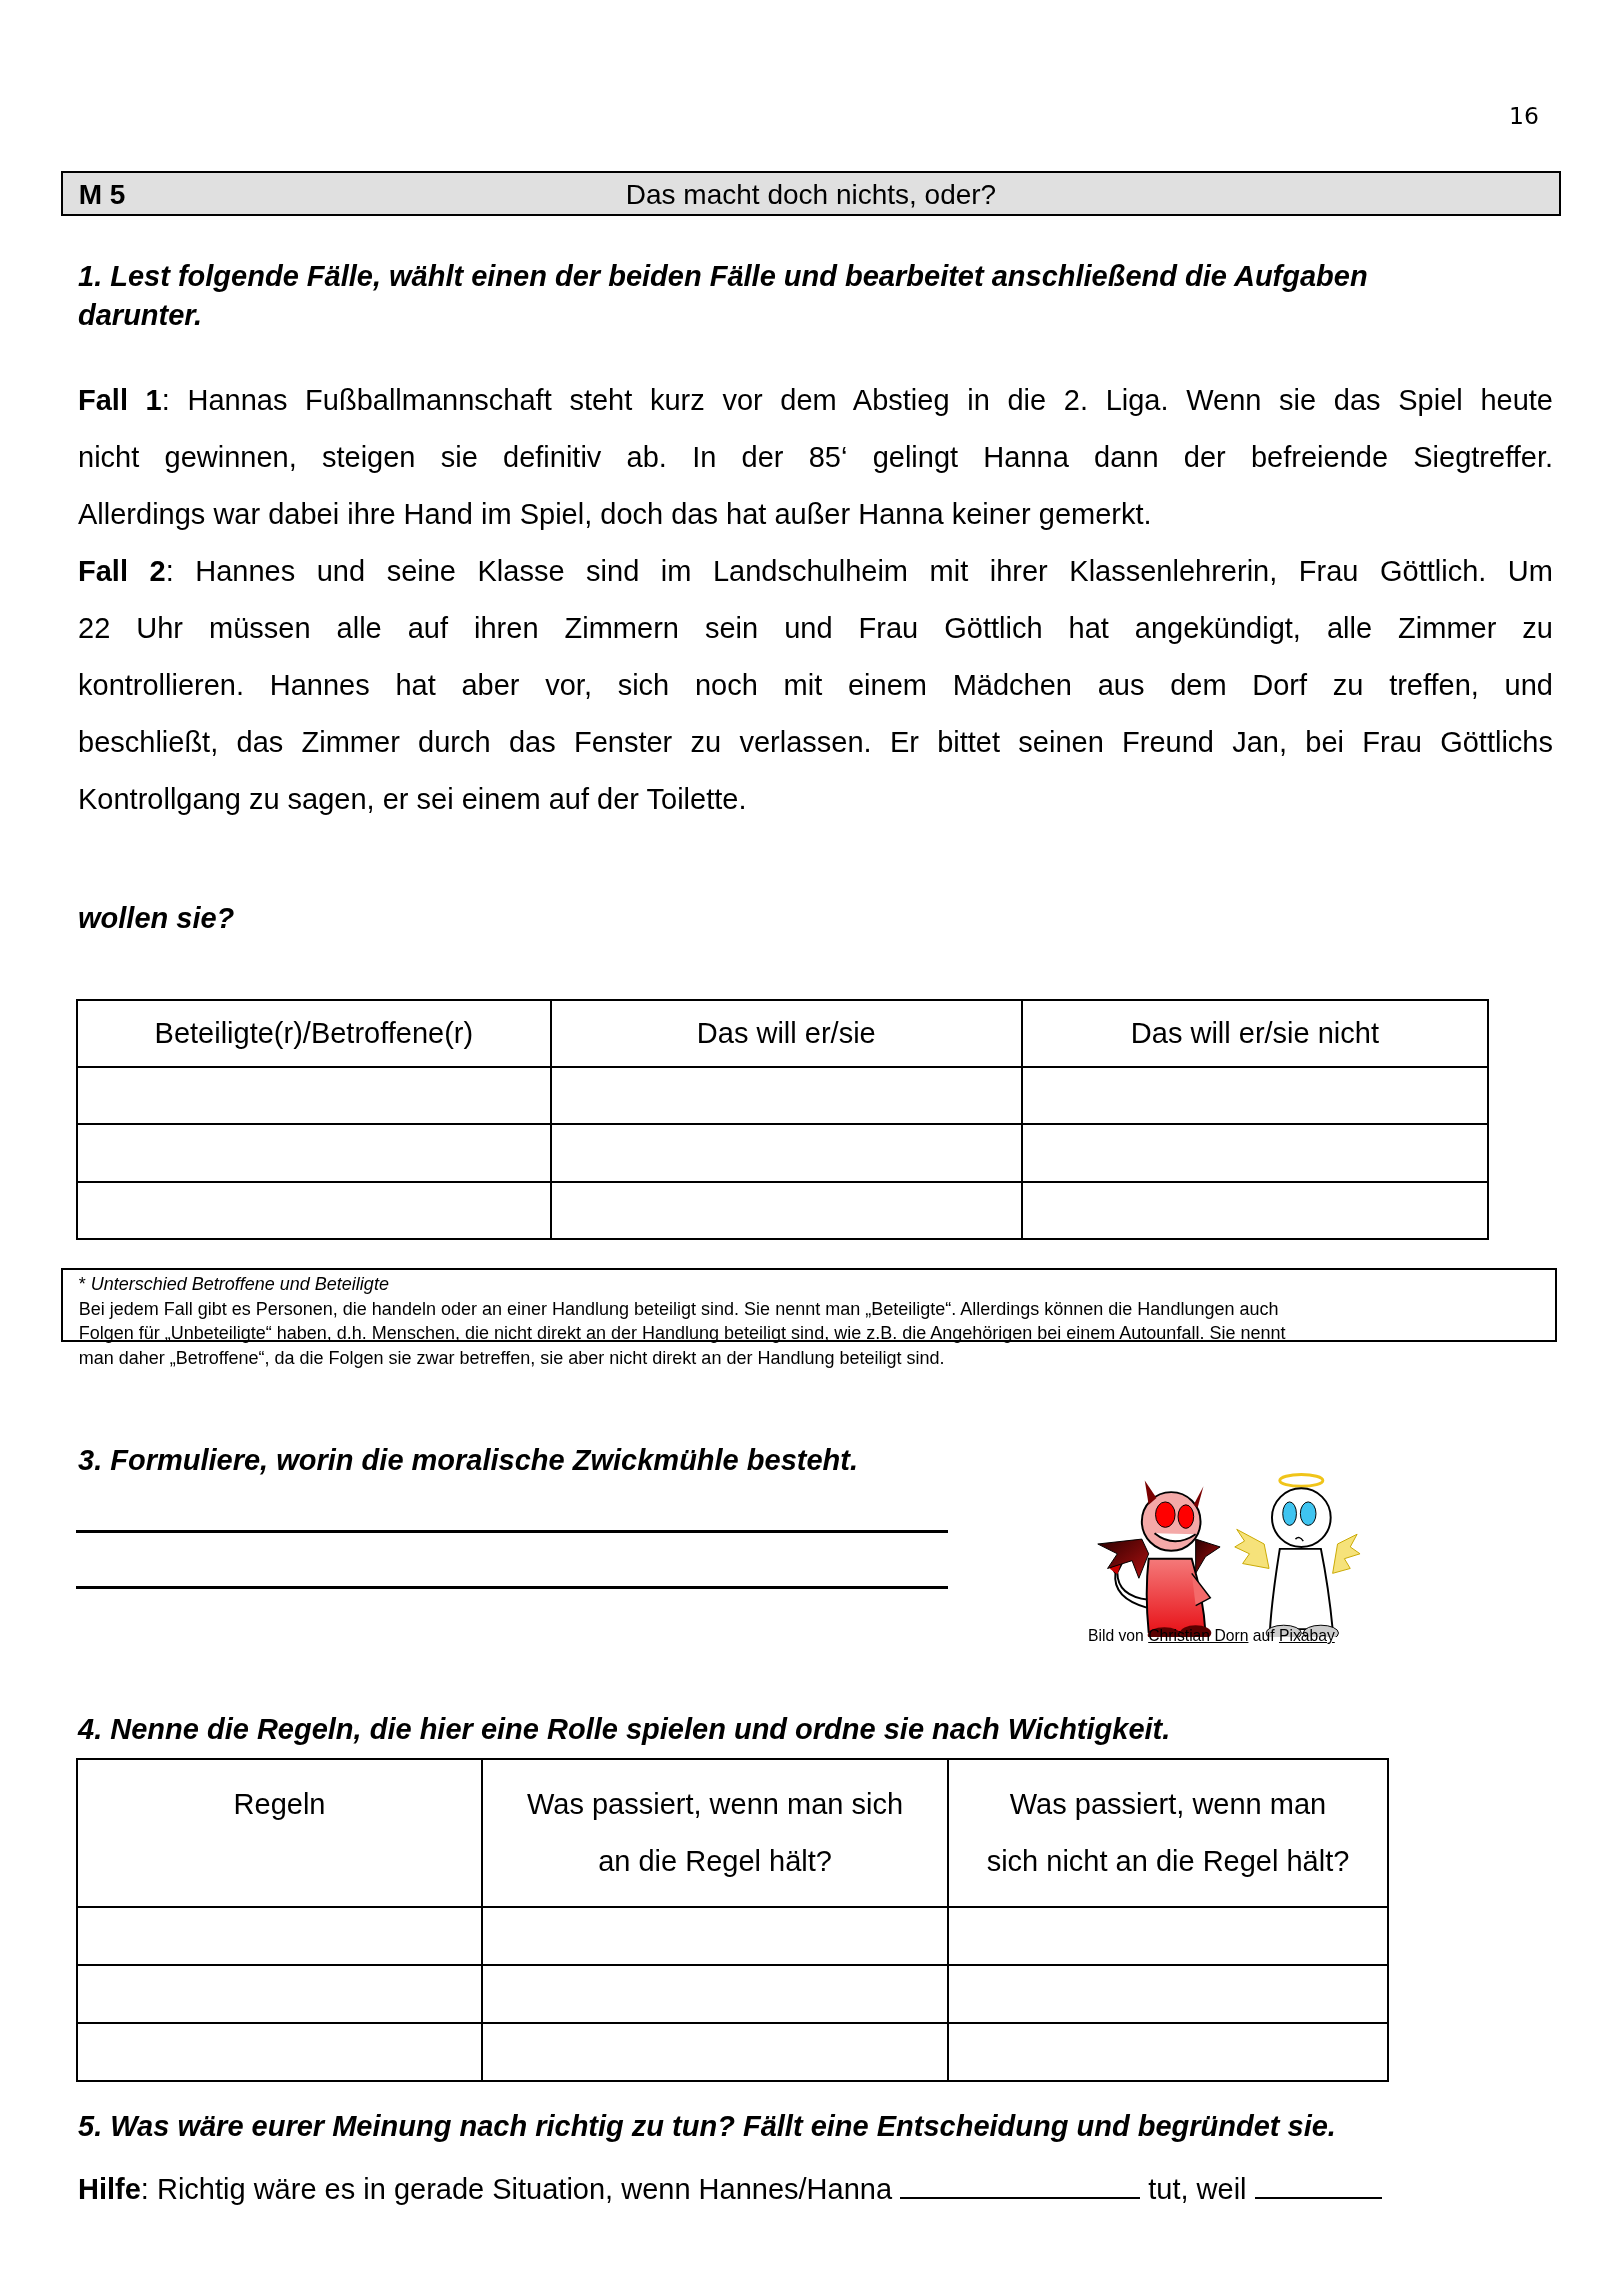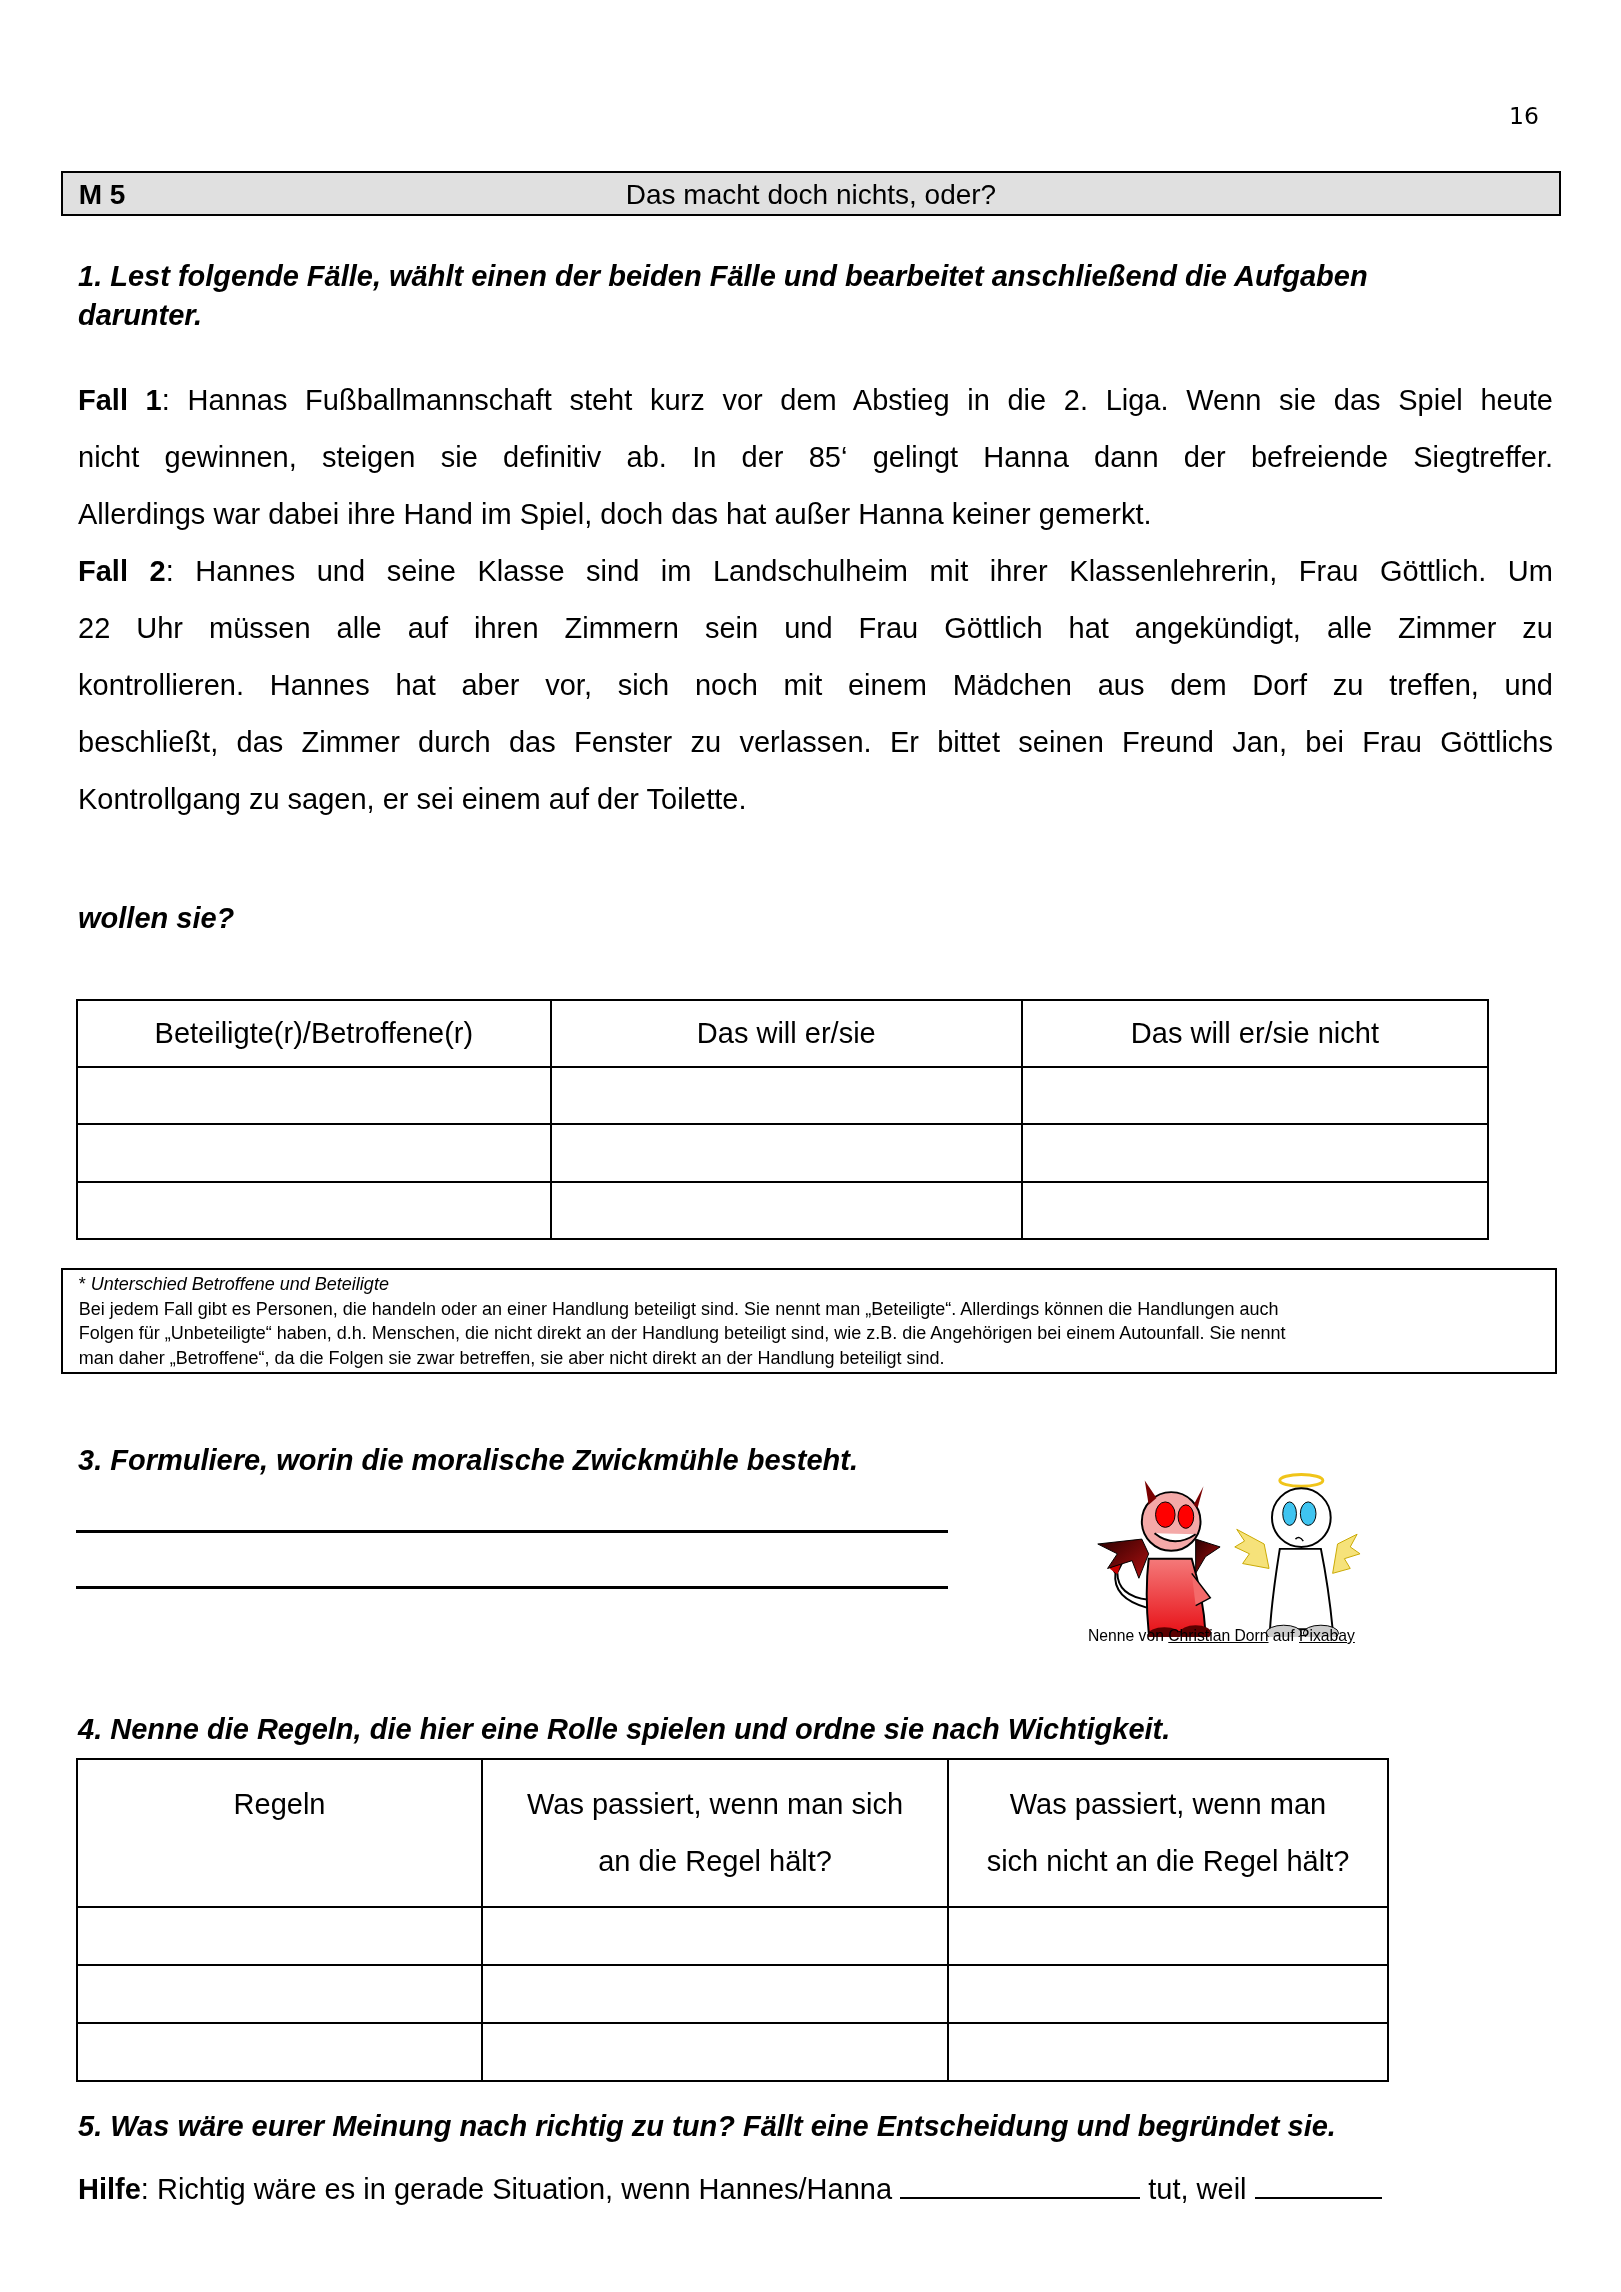--- a/index.html
+++ b/index.html
@@ -11,21 +11,21 @@
                  border: 2px solid #000; box-sizing: content-box; }
     .title-bar .code { position: absolute; left: 15.7px; top: 5.9px; font-size: 28px; font-weight: bold; }
     .title-bar .title { position: absolute; left: 0; right: 0; top: 5.9px; text-align: center; font-size: 28px; font-weight: normal; }
     .task { font-size: 29px; font-weight: bold; font-style: italic; line-height: 39px; }
     .para { font-size: 29px; line-height: 57px; text-align: justify; text-align-last: left; }
     .para b { font-weight: bold; }
     .para .line { display: block; text-align: justify; text-align-last: justify; height: 57px; }
     .para .line.last { text-align-last: left; }
     table.grid { position: absolute; border-collapse: collapse; }
     table.grid td { border: 2.5px solid #000; padding: 16px; font-size: 29px; text-align: center; vertical-align: top; }
-    .note { left: 61px; top: 1268px; width: 1496px; height: 106px; border: 2px solid #000; box-sizing: border-box;
+    .note { left: 61px; top: 1268px; width: 1496px; height: 74px; border: 2px solid #000; box-sizing: border-box;
             font-size: 18px; line-height: 24.5px; padding: 2px 15.7px; }
     .note .head { font-style: italic; }
     .answer-line { position: absolute; height: 2.9px; background: #000; }
     .img-wrap { left: 1088px; top: 1451px; width: 274px; height: 216px; }
     .credit { left: 1088px; top: 1627px; font-size: 15.7px; }
     .credit a { color: #000; text-decoration: underline; }
     .blank { display: inline-block; border-bottom: 2.9px solid #000; height: 27.4px; vertical-align: baseline; }
   </style>
 </head>
 <body>
@@ -142,21 +142,21 @@
     <ellipse cx="200" cy="186" rx="18" ry="8" fill="#ccc" stroke="#000" stroke-width="1"></ellipse>
     <ellipse cx="238" cy="186" rx="18" ry="8" fill="#ccc" stroke="#000" stroke-width="1"></ellipse>
 
     <circle cx="218" cy="68" r="30" fill="#fff" stroke="#000" stroke-width="2"></circle>
     <ellipse cx="206" cy="64" rx="7" ry="12" fill="#3fc4f0" stroke="#000" stroke-width="1"></ellipse>
     <ellipse cx="225" cy="64" rx="8" ry="12" fill="#3fc4f0" stroke="#000" stroke-width="1"></ellipse>
     <path d="M212,90 Q216,86 220,92" fill="none" stroke="#000" stroke-width="1.5"></path>
   </svg>
 </div>
 <div class="abs credit">
-  <span>Nenne von </span><a>Christian Dorn</a><span> auf </span><a>Pixabay</a>
+  <span>Bild von </span><a>Christian Dorn</a><span> auf </span><a>Pixabay</a>
 </div>
 
 <div class="abs task" style="left:78px; top:1710px;">4. Nenne die Regeln, die hier eine Rolle spielen und ordne sie nach Wichtigkeit.</div>
 
 <table class="grid" style="left:76px; top:1758px; width:1313px;">
   <colgroup>
       <col style="width:406px">
       <col style="width:467px">
       <col style="width:441px">
     </colgroup>

